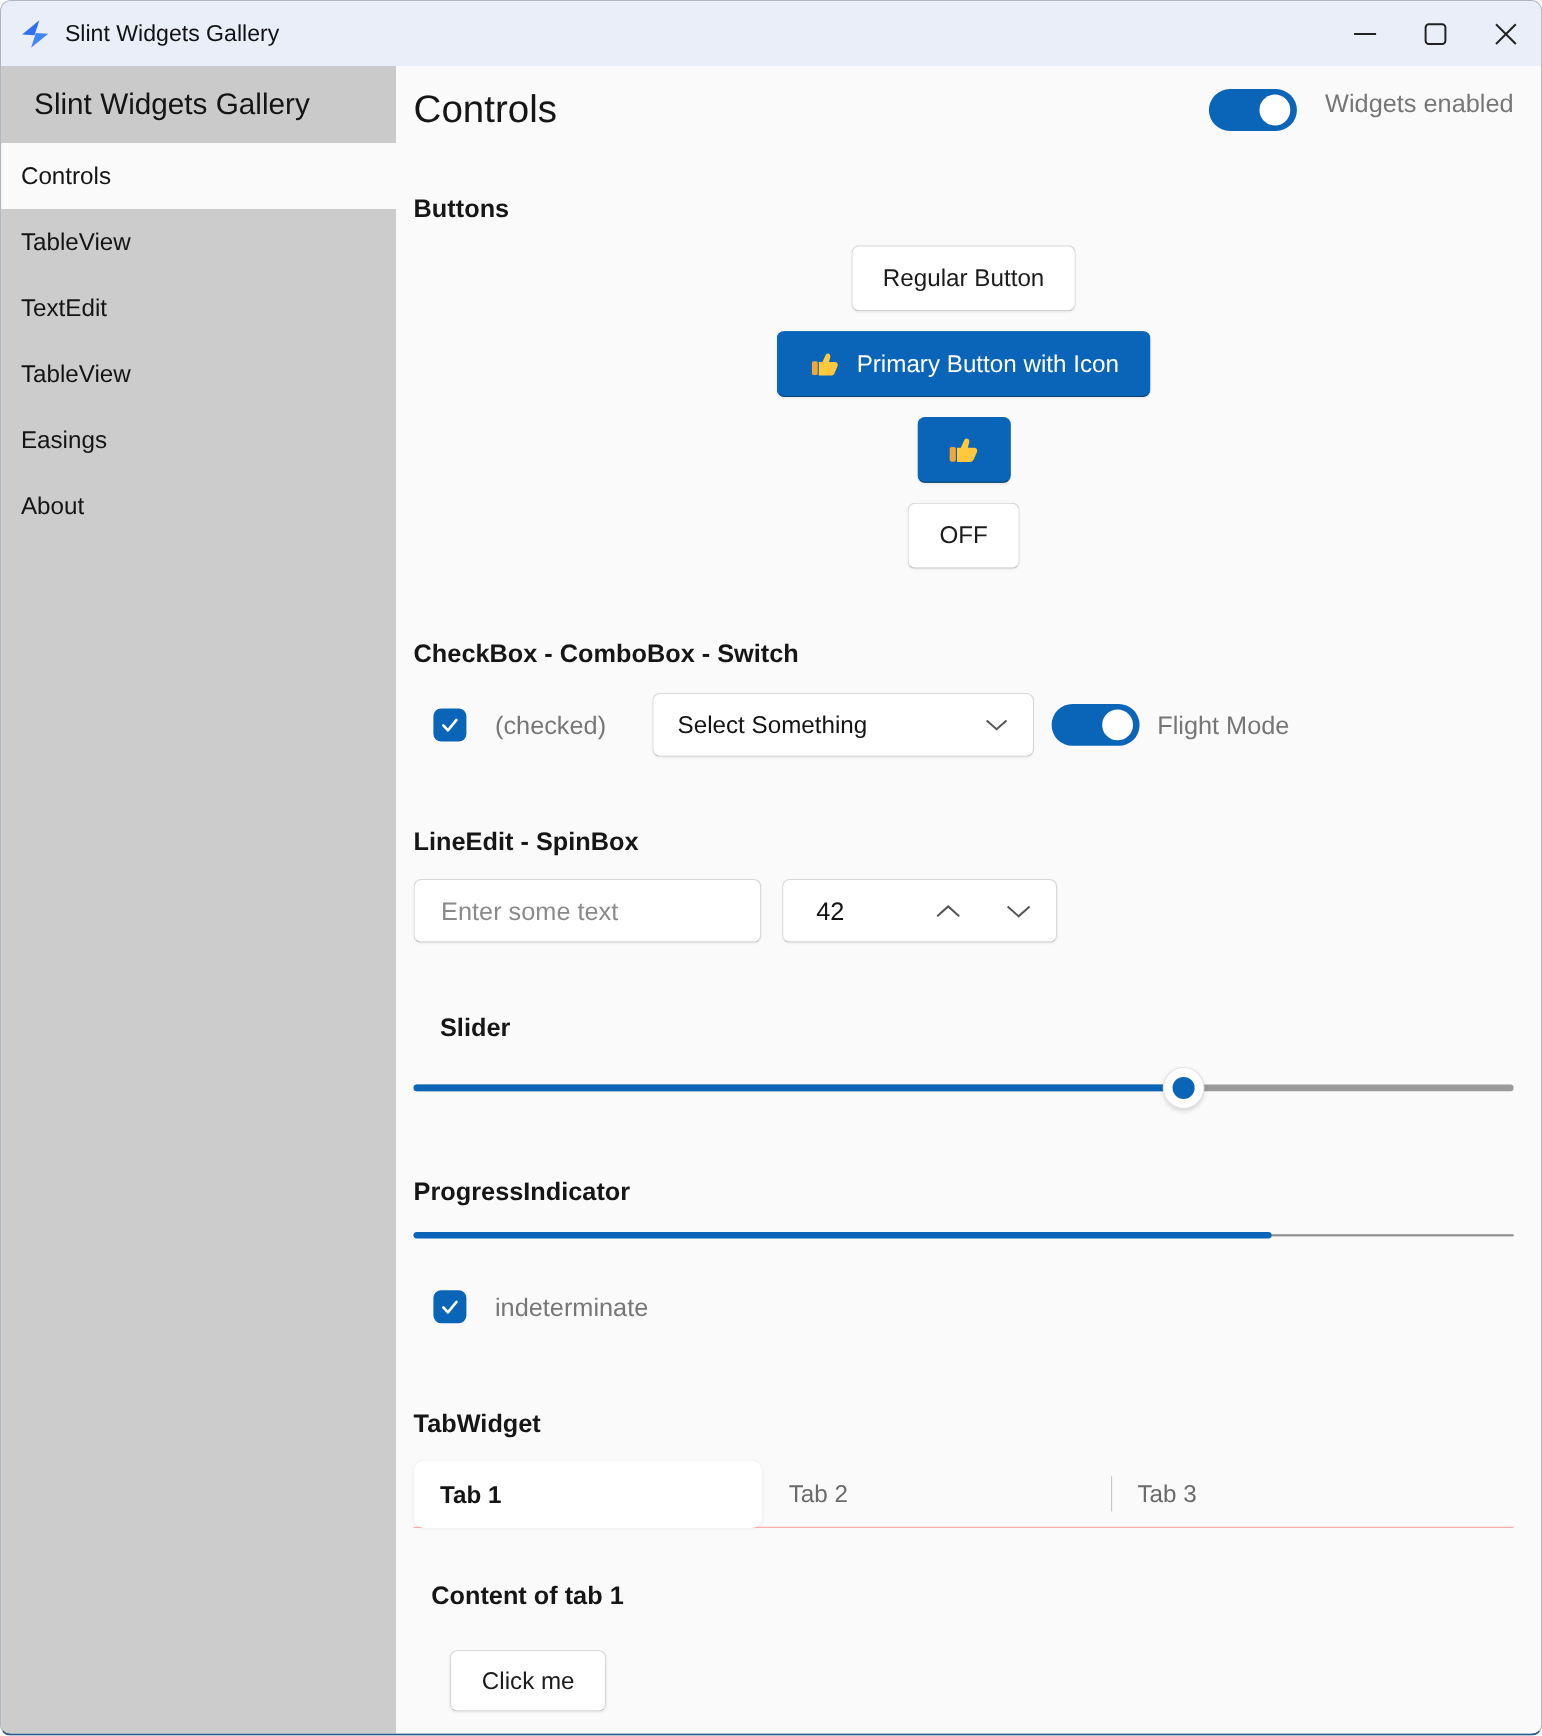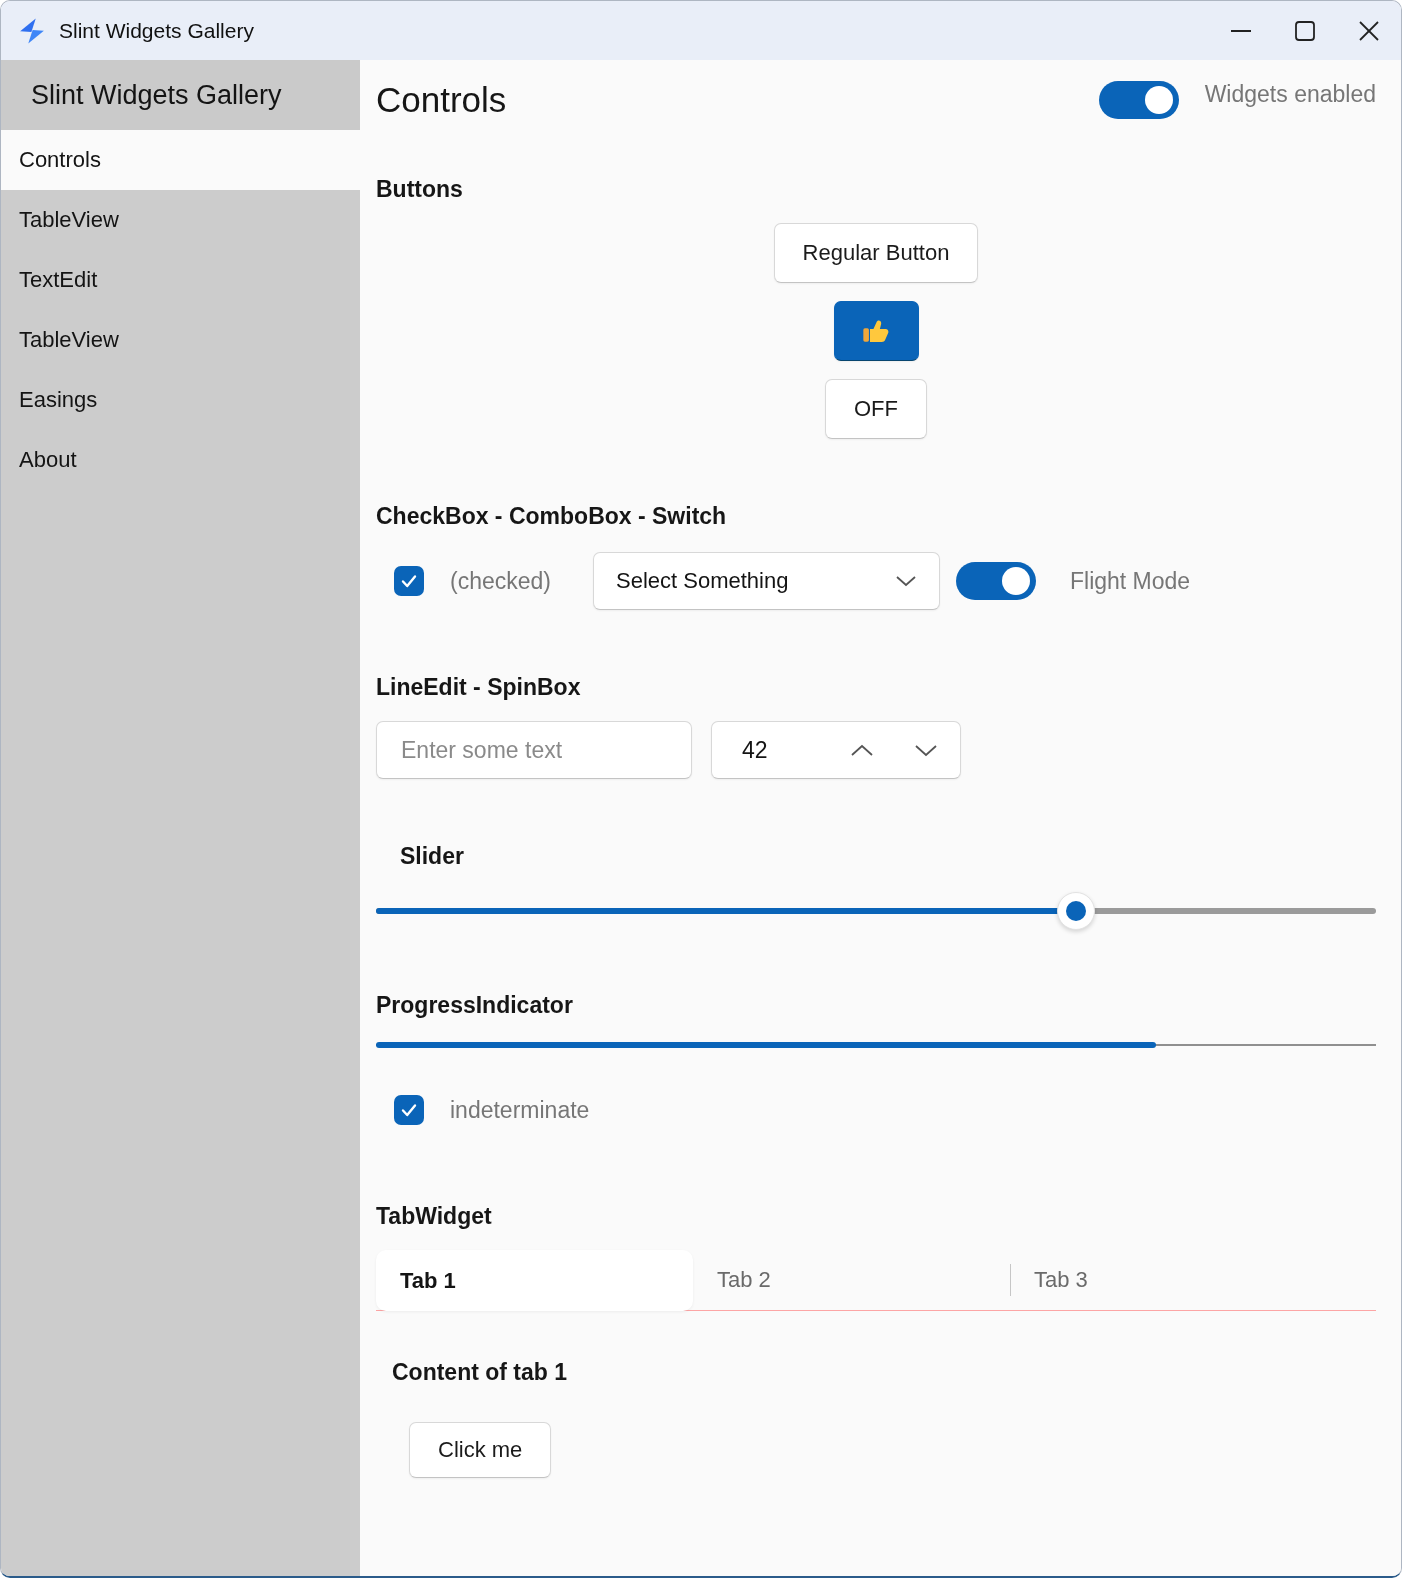--- a/index.html
+++ b/index.html
@@ -150,20 +150,27 @@
           <div class="switch">
             <div class="knob"></div>
           </div>
           <span class="muted-label">Widgets enabled</span>
         </div>
       </div>
 
       <h3 class="section" style="margin-top:52px;">Buttons</h3>
       <div class="row" style="margin-top:20px; gap:18px;flex-direction:column;">
         <button class="btn">Regular Button</button>
+        <button class="btn primary">
+          <svg width="30" height="30" viewBox="0 0 24 24">
+            <rect x="2.5" y="10" width="4.2" height="10" rx="1.2" fill="#f0a73a"></rect>
+            <path d="M7.5 10.5h2.6l2.3-5c.3-.8.9-1.3 1.7-1.3 1 0 1.8.9 1.8 1.9 0 .3 0 .6-.1.9l-.9 3.5h4.4c1.1 0 2 .9 2 2 0 .3-.1.7-.2 1l-2.2 5.1c-.4 1-1.4 1.7-2.5 1.7H7.5V10.5z" fill="#ffc83d"></path>
+          </svg>
+          <span>Primary Button with Icon</span>
+        </button>
         <button class="btn primary icon-only">
           <svg width="32" height="32" viewBox="0 0 24 24">
             <rect x="2.5" y="10" width="4.2" height="10" rx="1.2" fill="#f0a73a"></rect>
             <path d="M7.5 10.5h2.6l2.3-5c.3-.8.9-1.3 1.7-1.3 1 0 1.8.9 1.8 1.9 0 .3 0 .6-.1.9l-.9 3.5h4.4c1.1 0 2 .9 2 2 0 .3-.1.7-.2 1l-2.2 5.1c-.4 1-1.4 1.7-2.5 1.7H7.5V10.5z" fill="#ffc83d"></path>
           </svg>
         </button>
         <button class="btn">OFF</button>
       </div>
 
       <h3 class="section" style="margin-top:64px;">CheckBox - ComboBox - Switch</h3>
@@ -178,21 +185,21 @@
           <span>Select Something</span>
           <span class="chev">
             <svg width="22" height="12" viewBox="0 0 22 12">
                 <polyline points="2,2 11,10 20,2" fill="none" stroke="#555" stroke-width="1.8"></polyline>
               </svg>
           </span>
         </div>
         <div class="switch" style="margin-left:16px;">
           <div class="knob"></div>
         </div>
-        <span class="muted-label" style="margin-left:34px;">Flight Mode</span>
+        <span class="muted-label" style="margin-left:16px;">Flight Mode</span>
       </div>
 
       <h3 class="section" style="margin-top:64px;">LineEdit - SpinBox</h3>
       <div class="row" style="margin-top:20px;">
         <input class="lineedit" type="text" placeholder="Enter some text" style="">
         <div class="spinbox">
           <span>42</span>
           <span class="steppers">
             <span class="chev">
               <svg width="24" height="13" viewBox="0 0 24 13">

